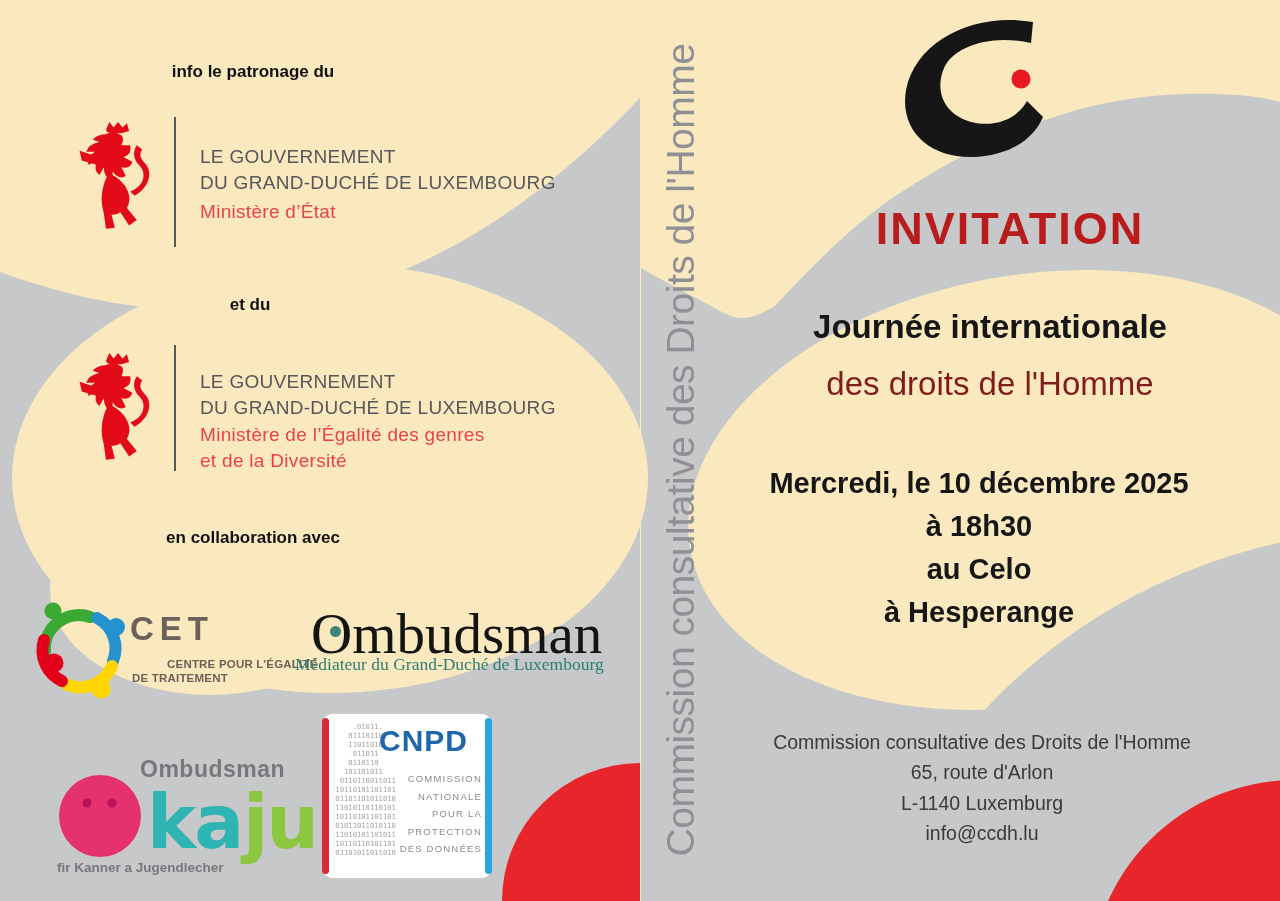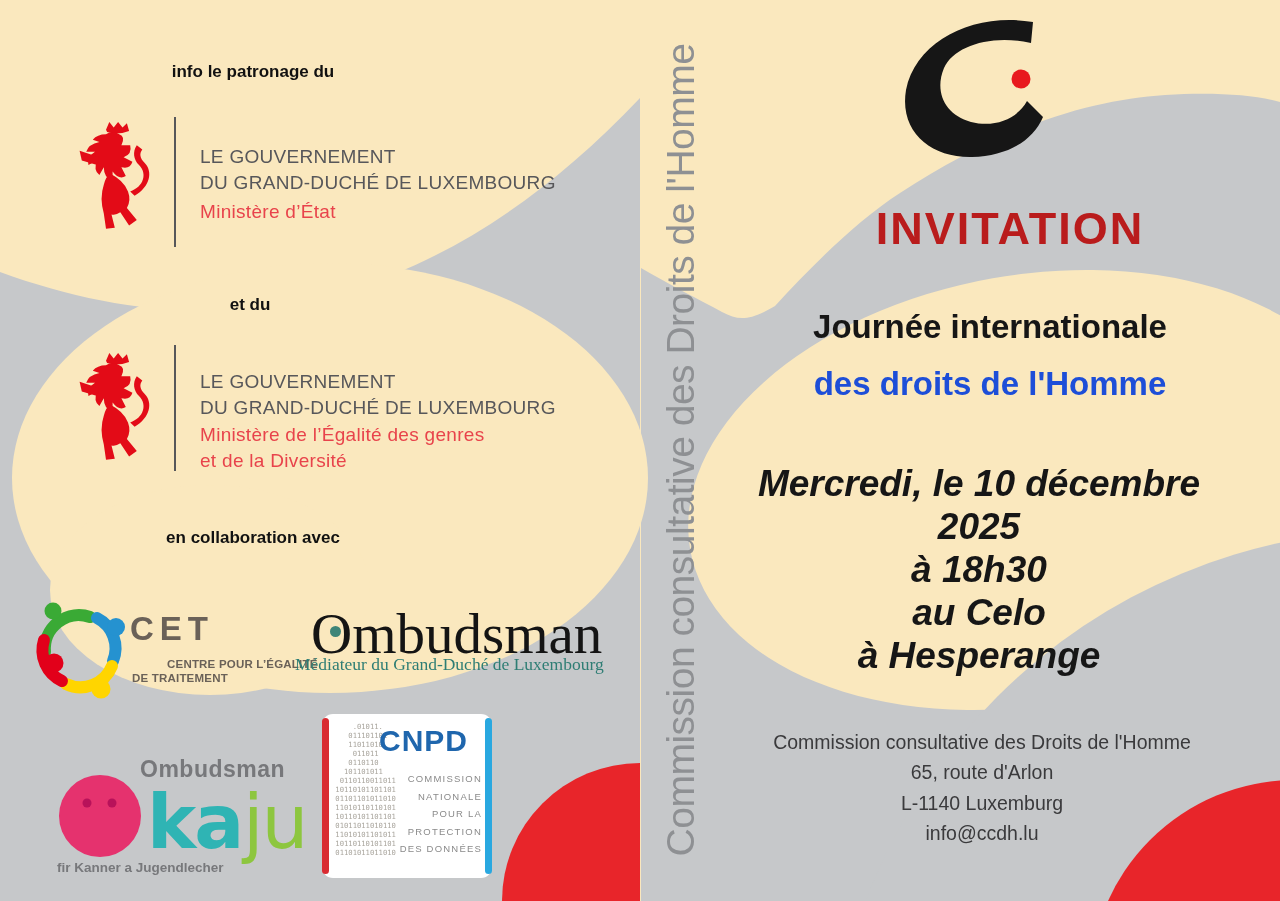--- a/index.html
+++ b/index.html
@@ -15,44 +15,44 @@
   .gov-rule{width:2px;background:#57575A;z-index:5;position:absolute;}
   .gov-t{position:absolute;z-index:5;font-size:19px;letter-spacing:.3px;color:#57575A;white-space:nowrap;}
   .gov-red{color:#E8434B;}
   .cet-name{left:130px;top:610px;font-size:33px;font-weight:bold;letter-spacing:6px;color:#6A6158;}
   .cet-sub{position:absolute;z-index:5;font-size:11.5px;font-weight:bold;letter-spacing:.2px;color:#6A6158;}
   .omb-name{left:311px;top:601px;font-size:57px;font-family:"Liberation Serif",serif;color:#141414;}
   .omb-dot{left:330px;top:626px;width:11px;height:11px;border-radius:50%;background:#3E8578;z-index:6;position:absolute;}
   .omb-sub{left:295px;top:654px;width:330px;text-align:left;font-size:17.5px;font-family:"Liberation Serif",serif;color:#2E7D74;}
   .okaju-top{left:140px;top:756px;font-size:23px;font-weight:bold;letter-spacing:.5px;color:#77787B;}
   .okaju-ka{left:147px;top:779px;font-size:74px;font-weight:bold;font-family:"DejaVu Sans",sans-serif;color:#2FB4B4;letter-spacing:-2px;}
-  .okaju-ju{left:243px;top:779px;font-size:74px;font-weight:normal;font-family:"DejaVu Sans",sans-serif;color:#8DC63F;letter-spacing:-2px;}
+  .okaju-ju{left:243px;top:779px;font-size:74px;font-weight:bold;font-family:"DejaVu Sans",sans-serif;color:#8DC63F;letter-spacing:-2px;}
   .okaju-sub{left:57px;top:860px;font-size:13.5px;font-weight:bold;color:#77787B;}
 
   
   .cnpd-box{left:322px;top:714px;width:170px;height:164px;background:#fff;border-radius:11px;z-index:4;position:absolute;}
   .cnpd-bar-red{position:absolute;left:0;top:4px;bottom:4px;width:7px;border-radius:4px;background:#D92B31;}
   .cnpd-bar-blue{position:absolute;right:0;top:4px;bottom:4px;width:7px;border-radius:4px;background:#29A8E0;}
   .cnpd-binary{position:absolute;left:9px;top:8px;margin:0;font-family:"DejaVu Sans Mono",monospace;
                font-size:7.2px;line-height:9px;color:#A9A59D;white-space:pre;}
   .cnpd-name{position:absolute;right:24px;top:10px;font-size:30px;font-weight:bold;color:#1F66AD;letter-spacing:1px;}
   .cnpd-caption{position:absolute;right:10px;top:56px;text-align:right;font-size:9.5px;letter-spacing:1.2px;
                 line-height:17.5px;color:#8A8A8A;white-space:pre-line;}
 
   
   .spine-text{left:681px;top:450px;transform:translate(-50%,-50%) rotate(-90deg);
               font-size:39px;letter-spacing:-.5px;color:#8E9093;white-space:nowrap;z-index:3;position:absolute;}
 
   
   .invitation{left:760px;width:500px;top:203px;text-align:center;font-size:45px;font-weight:bold;
               letter-spacing:2px;color:#b91c1c;}
   .event-l1{left:760px;width:460px;top:308px;text-align:center;font-size:33px;font-weight:bold;color:#161616;}
-  .event-l2{left:760px;width:460px;top:365px;text-align:center;font-size:33px;font-weight:bold;color:#1d4ed8;}
-  .dateblock{left:749px;width:460px;top:462px;text-align:center;font-size:37px;font-weight:bold;
-             line-height:43px;color:#161616;font-style:italic;}
+  .event-l2{left:760px;width:460px;top:365px;text-align:center;font-size:33px;font-weight:normal;color:#7f1d1d;}
+  .dateblock{left:749px;width:460px;top:462px;text-align:center;font-size:29px;font-weight:bold;
+             line-height:43px;color:#161616;}
   .address{left:752px;width:460px;top:727px;text-align:center;font-size:19.5px;line-height:30.4px;color:#3A3A3C;}
 </style>
 </head>
 <body>
 
 <div id="canvas">
 
   <svg id="bg" width="1280" height="901" viewBox="0 0 1280 901">
 
     <rect x="0" y="0" width="1280" height="901" fill="#FAE8BE"></rect>

